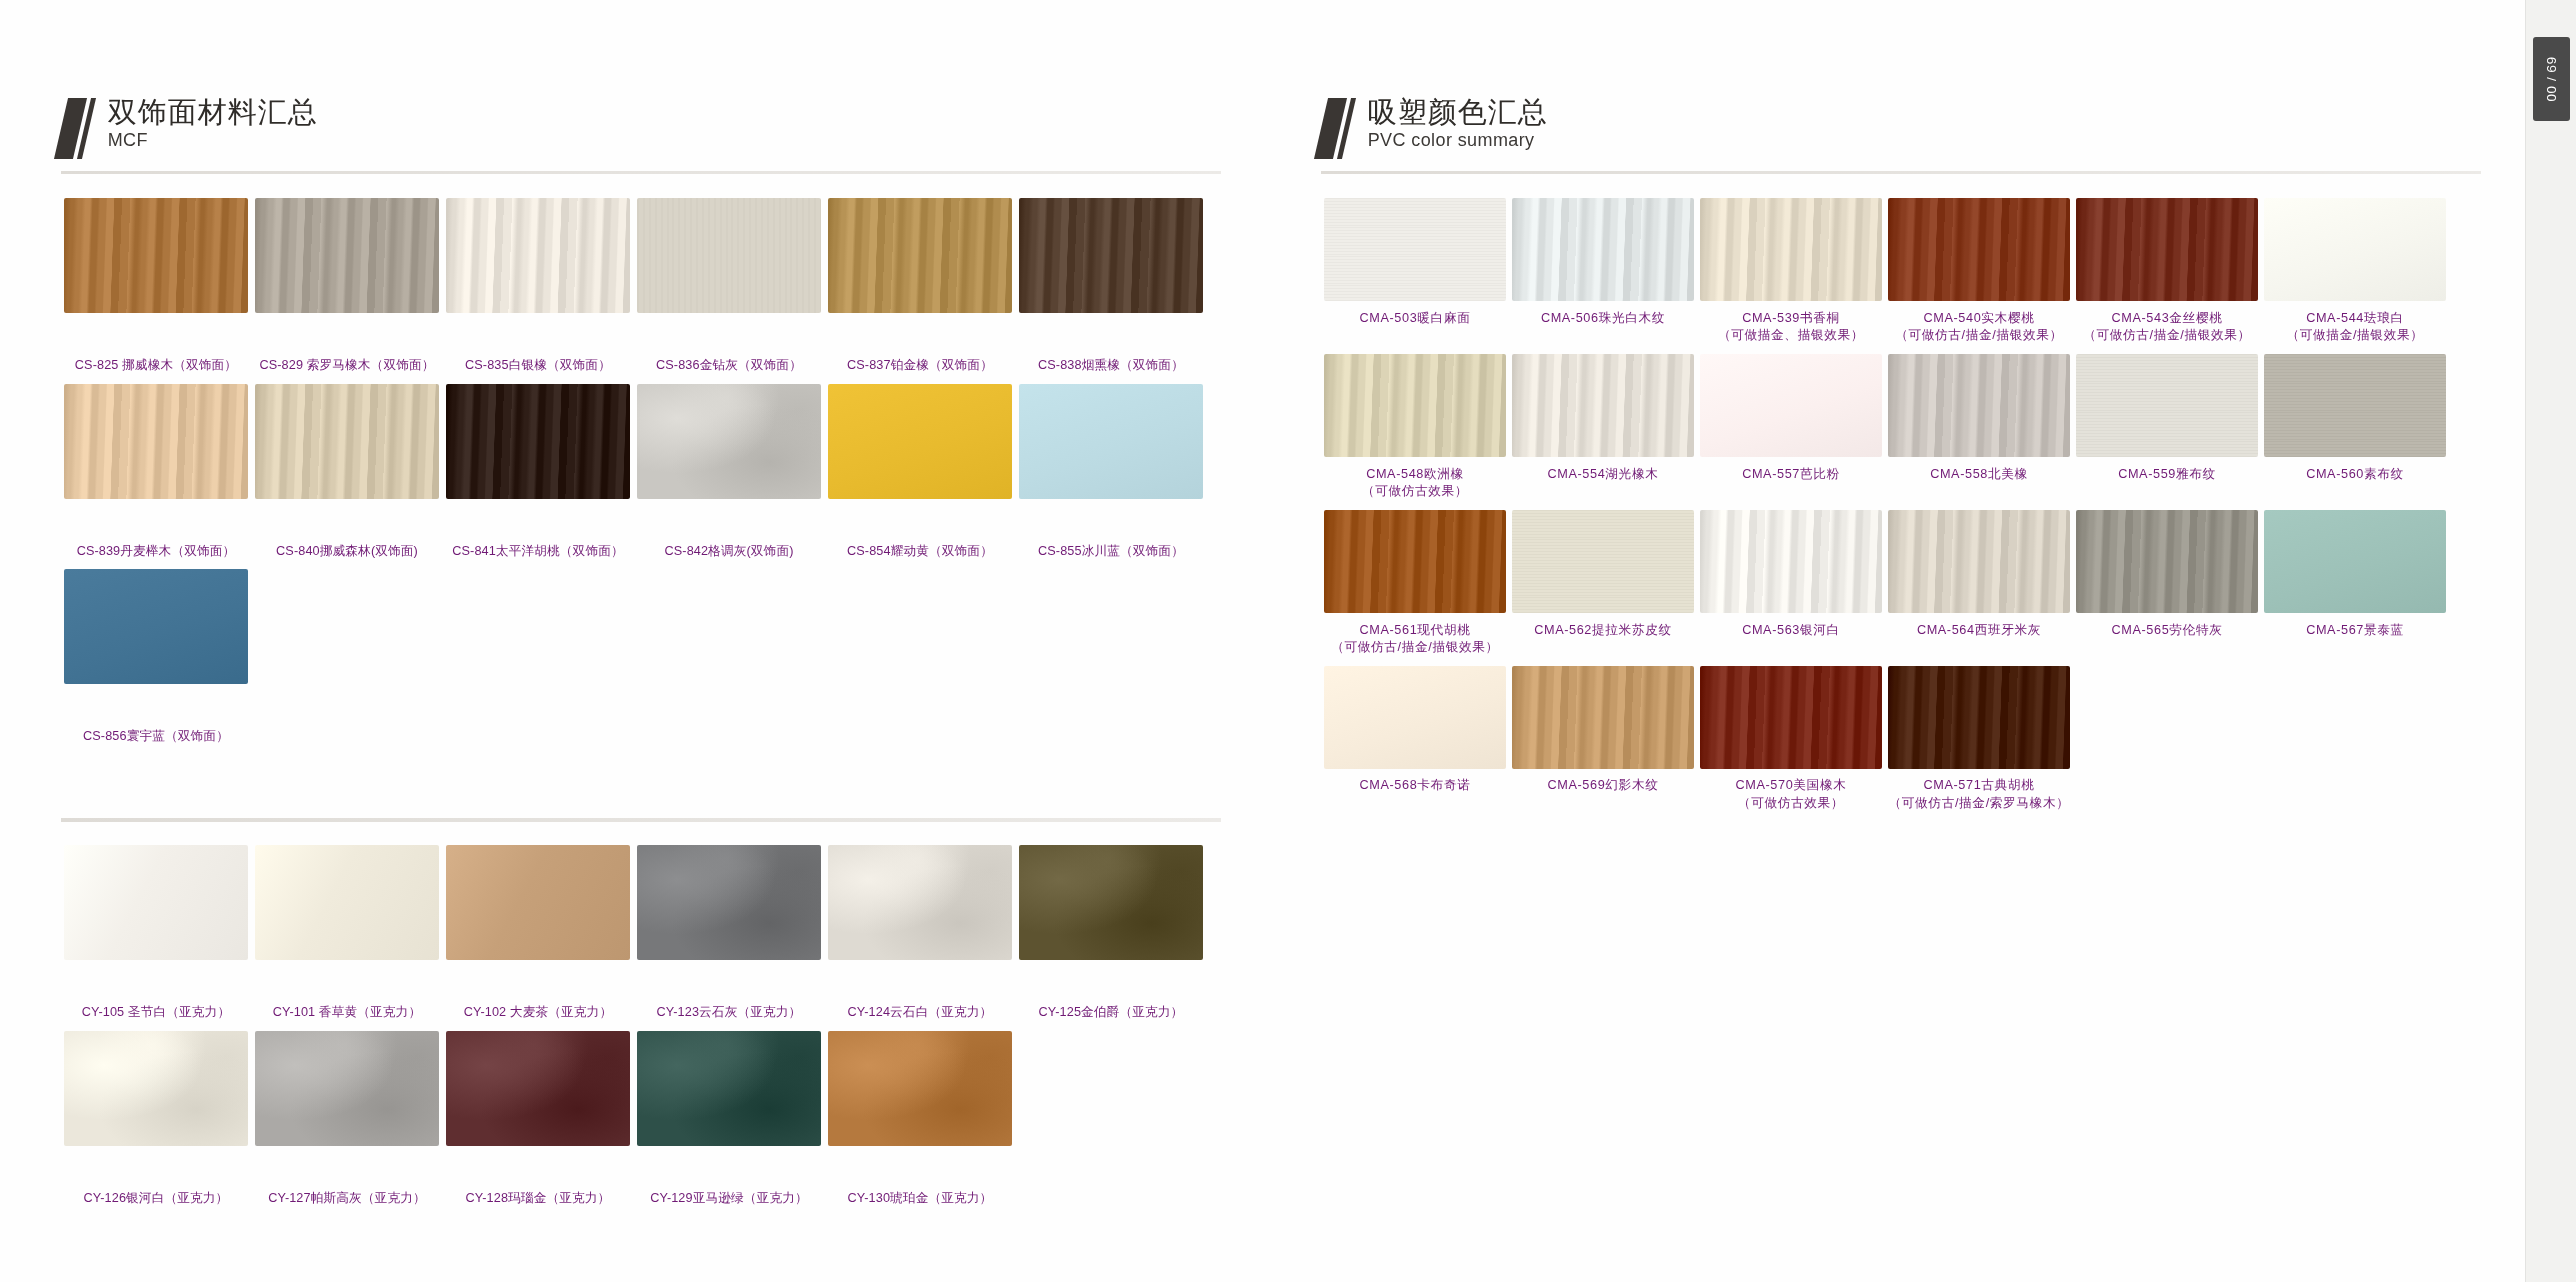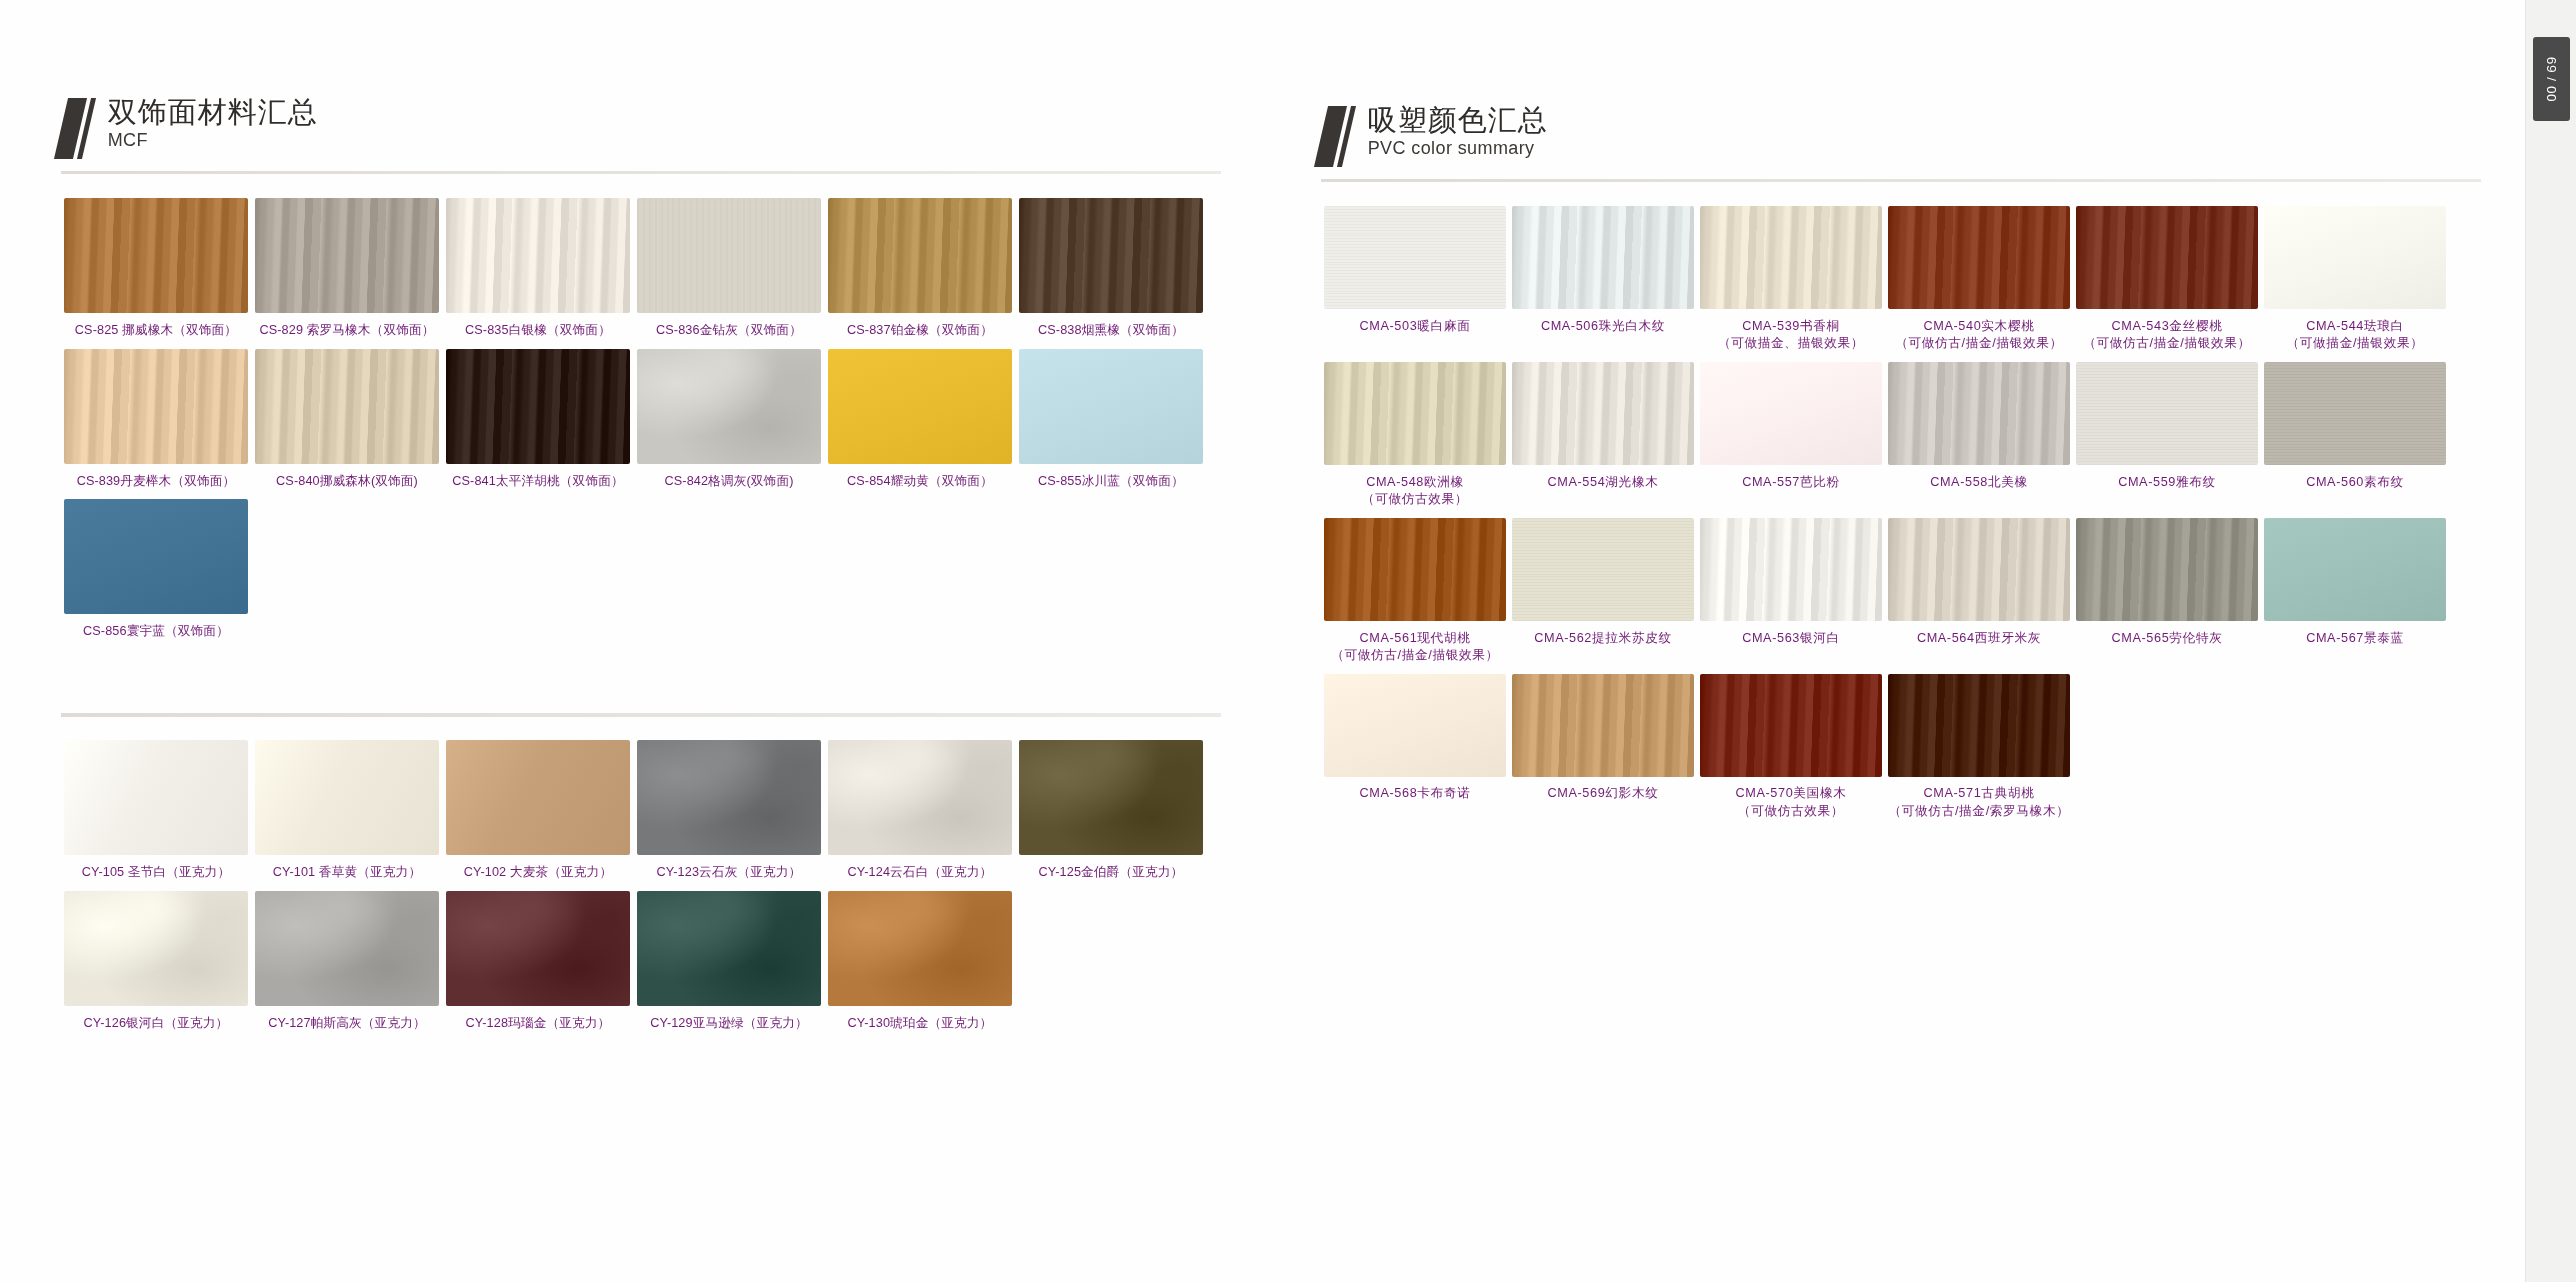--- a/index.html
+++ b/index.html
@@ -30,21 +30,21 @@
   }
   .page-tab span {
     transform: rotate(90deg);
     white-space: nowrap;
     color: #ffffff;
     font-size: 13.7px;
     letter-spacing: 0.5px;
   }
 
   .col-left  { position: absolute; left: 61px;  top: 0; width: 1223px; }
-  .col-right { position: absolute; left: 1321px; top: 8px; width: 1204px; }
+  .col-right { position: absolute; left: 1321px; top: 0; width: 1204px; }
 
   
   .section { margin-bottom: 0; }
   .sec-head {
     display: flex; align-items: flex-start;
     gap: 13.7px;
     padding-top: 5.9px;
   }
   .slash {
     width: 33px; height: 61px;
@@ -92,21 +92,21 @@
     margin-top: 23.5px;
   }
   .cell {
     width: 190px;
     margin-right: 1px;
     margin-bottom: 9.8px;
     display: flex;
     flex-direction: column;
     align-items: center;
   }
-  .grid-left .cell { width: 190px; margin-right: 1px; }
+  .grid-left .cell { width: 190px; margin-right: 1px; gap: 35px; }
   .sw {
     width: 184px; height: 115px;
     border-radius: 2px;
     position: relative;
     overflow: hidden;
   }
   .grid-right .cell { width: 188px; margin-right: 0px; }
   .grid-right .sw { width: 182px; height: 103px; }
 
   .cap {

